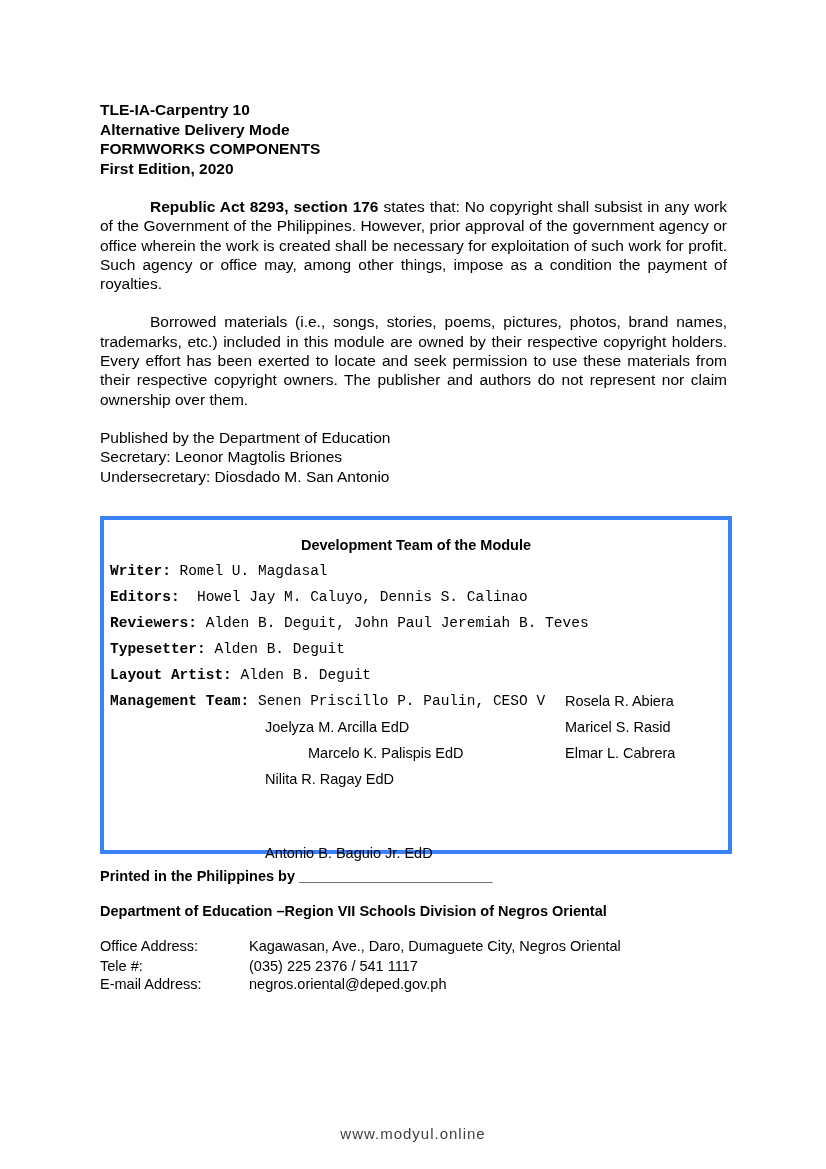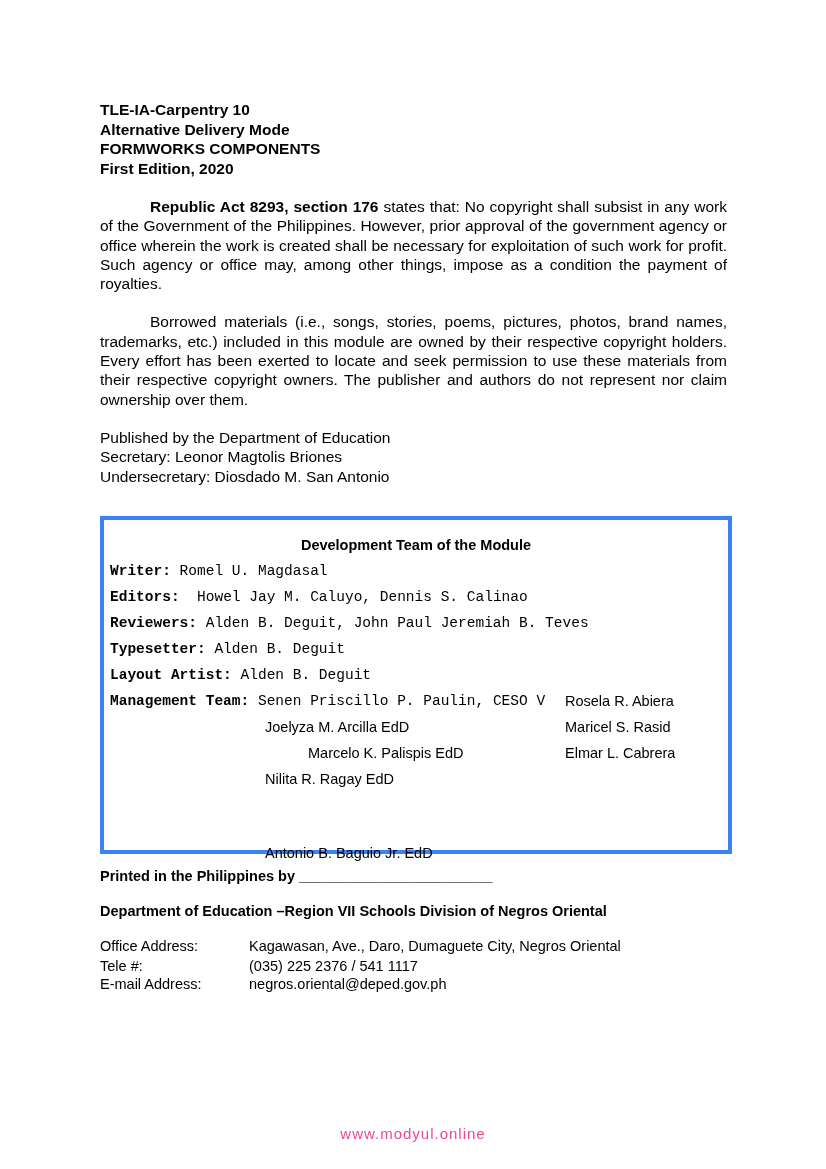--- a/index.html
+++ b/index.html
@@ -9,21 +9,21 @@
   .hdr { font-weight:bold; font-size:15.5px; line-height:19.5px; }
   .para { font-size:15.5px; line-height:19.3px; text-align:justify; margin:0; text-indent:50px; }
   .b { font-weight:bold; }
   .pub { font-size:15.5px; line-height:19.3px; }
   .box { position:absolute; left:100px; top:516px; width:624px; height:330px; border:4px solid #3b82f6; box-sizing:content-box; }
   .box-title { position:absolute; top:17px; left:0; width:100%; text-align:center; font-weight:bold; font-size:14.5px; }
   .row { position:absolute; left:6px; font-size:14.5px; white-space:nowrap;font-family:Liberation Mono, monospace; }
   .col2 { position:absolute; left:161px; font-size:14.5px; white-space:nowrap; }
   .col3 { position:absolute; left:461px; font-size:14.5px; white-space:nowrap; }
   .abs { position:absolute; font-size:14.5px; white-space:nowrap; }
-  .watermark { position:absolute; top:1125px; left:0; width:826px; text-align:center; color:#ec4899; font-size:15px; letter-spacing:1px; }
+  .watermark { position:absolute; top:1125px; left:0; width:826px; text-align:center; color:#404040; font-size:15px; letter-spacing:1px; }
 </style>
 </head>
 <body>
 
 <div class="page">
   <div class="hdr">
     <div>TLE-IA-Carpentry 10</div>
     <div>Alternative Delivery Mode</div>
     <div>FORMWORKS COMPONENTS</div>
     <div>First Edition, 2020</div>

